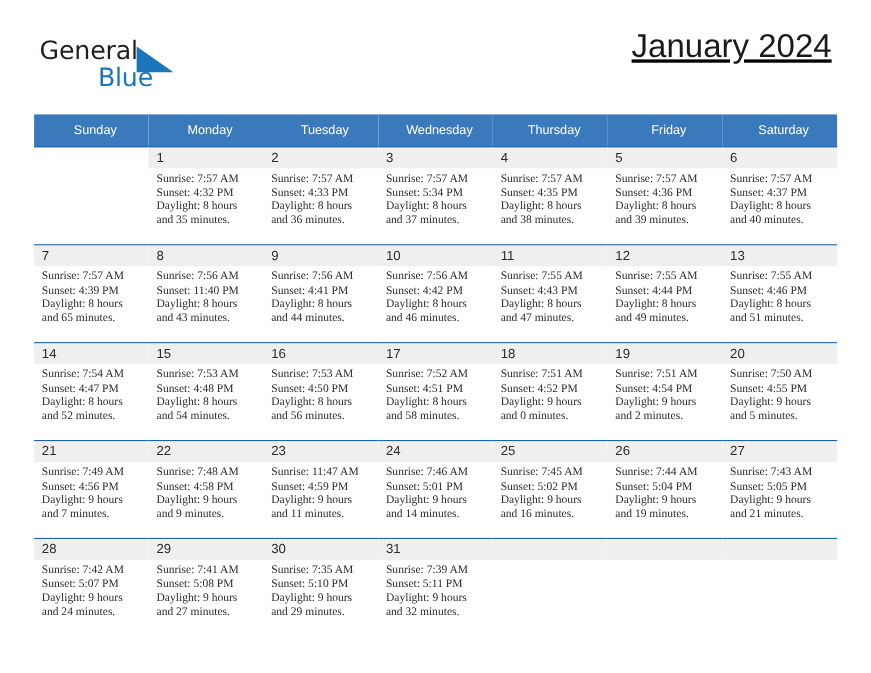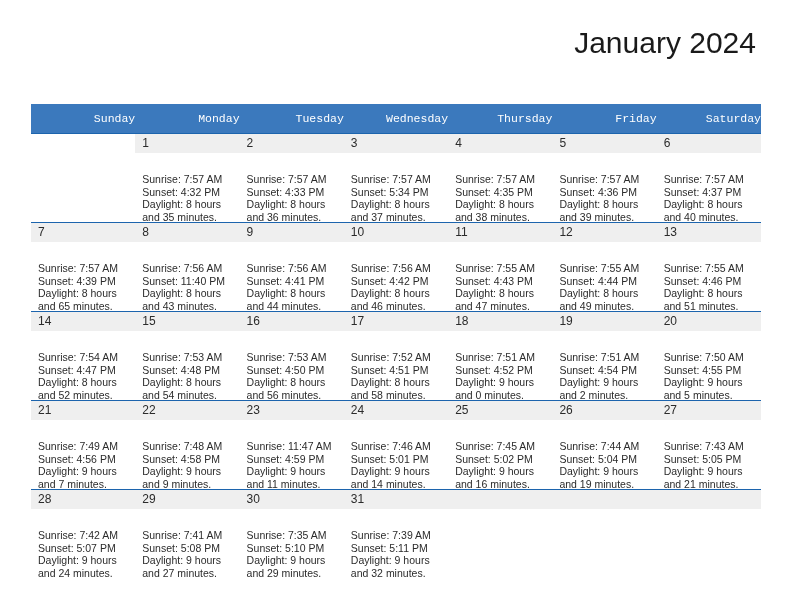--- a/index.html
+++ b/index.html
@@ -61,20 +61,21 @@
     left: 88px;
     top: 8px;
     width: 34px;
     height: 24px;
   }
 
   .title-block {
     position: absolute;
     right: 36px;
     top: 26px;
+    text-decoration: underline;
   }
   .cal-title {
     font-size: 30px;
     color: #1a1a1a;
     font-family: "Liberation Sans", sans-serif;
     line-height: 34px;
     white-space: nowrap;
   }
   .cal-subtitle {
     margin-top: 8px;
@@ -92,24 +93,24 @@
     top: 104px;
     width: 730px;
     border-collapse: collapse;
     table-layout: fixed;
   }
   .calendar th {
     background: #3b79bd;
     color: #ffffff;
     font-size: 11.5px;
     font-weight: normal;
-    text-align: right;
+    text-align: center;
     padding: 5px 0 5px 7px;
     height: 19px;
-    font-family: Liberation Mono, monospace;
+    font-family: Liberation Sans, sans-serif;
     border: none;
   }
   .calendar td {
     vertical-align: top;
     padding: 0;
     width: 104.28px;
     border: none;
     background: #ffffff;
   }
 
@@ -133,37 +134,44 @@
   .cell-empty .daynum-band {
     background: #efefef;
   }
   .cell-blank .daynum-band {
     background: #ffffff;
   }
   .cell-blank .cell-inner {
     background: #ffffff;
   }
   .cell-details {
-    padding: 20px 5px 0 7px;
+    padding: 4px 5px 0 7px;
     font-size: 10.5px;
     line-height: 12.6px;
     color: #2b2b2b;
-    font-family: Liberation Sans, sans-serif;
+    font-family: Liberation Serif, serif;
   }
   .cell-details div {
     white-space: nowrap;
   }
 </style>
 </head>
 <body>
 
 <div class="page">
 
   <div class="header">
 
+    <div class="logo">
+      <span class="logo-general">General</span>
+      <svg class="logo-tri-shape" viewBox="0 0 34 24" xmlns="http://www.w3.org/2000/svg">
+        <polygon points="0,0 34,24 0,24" fill="#1b75bb" transform="translate(0,0)"></polygon>
+      </svg>
+      <span class="logo-blue">Blue</span>
+    </div>
 
     <div class="title-block">
       <div class="cal-title">January 2024</div>
     </div>
 
   </div>
 
   <table class="calendar">
     <thead>
       <tr id="weekday-row">

